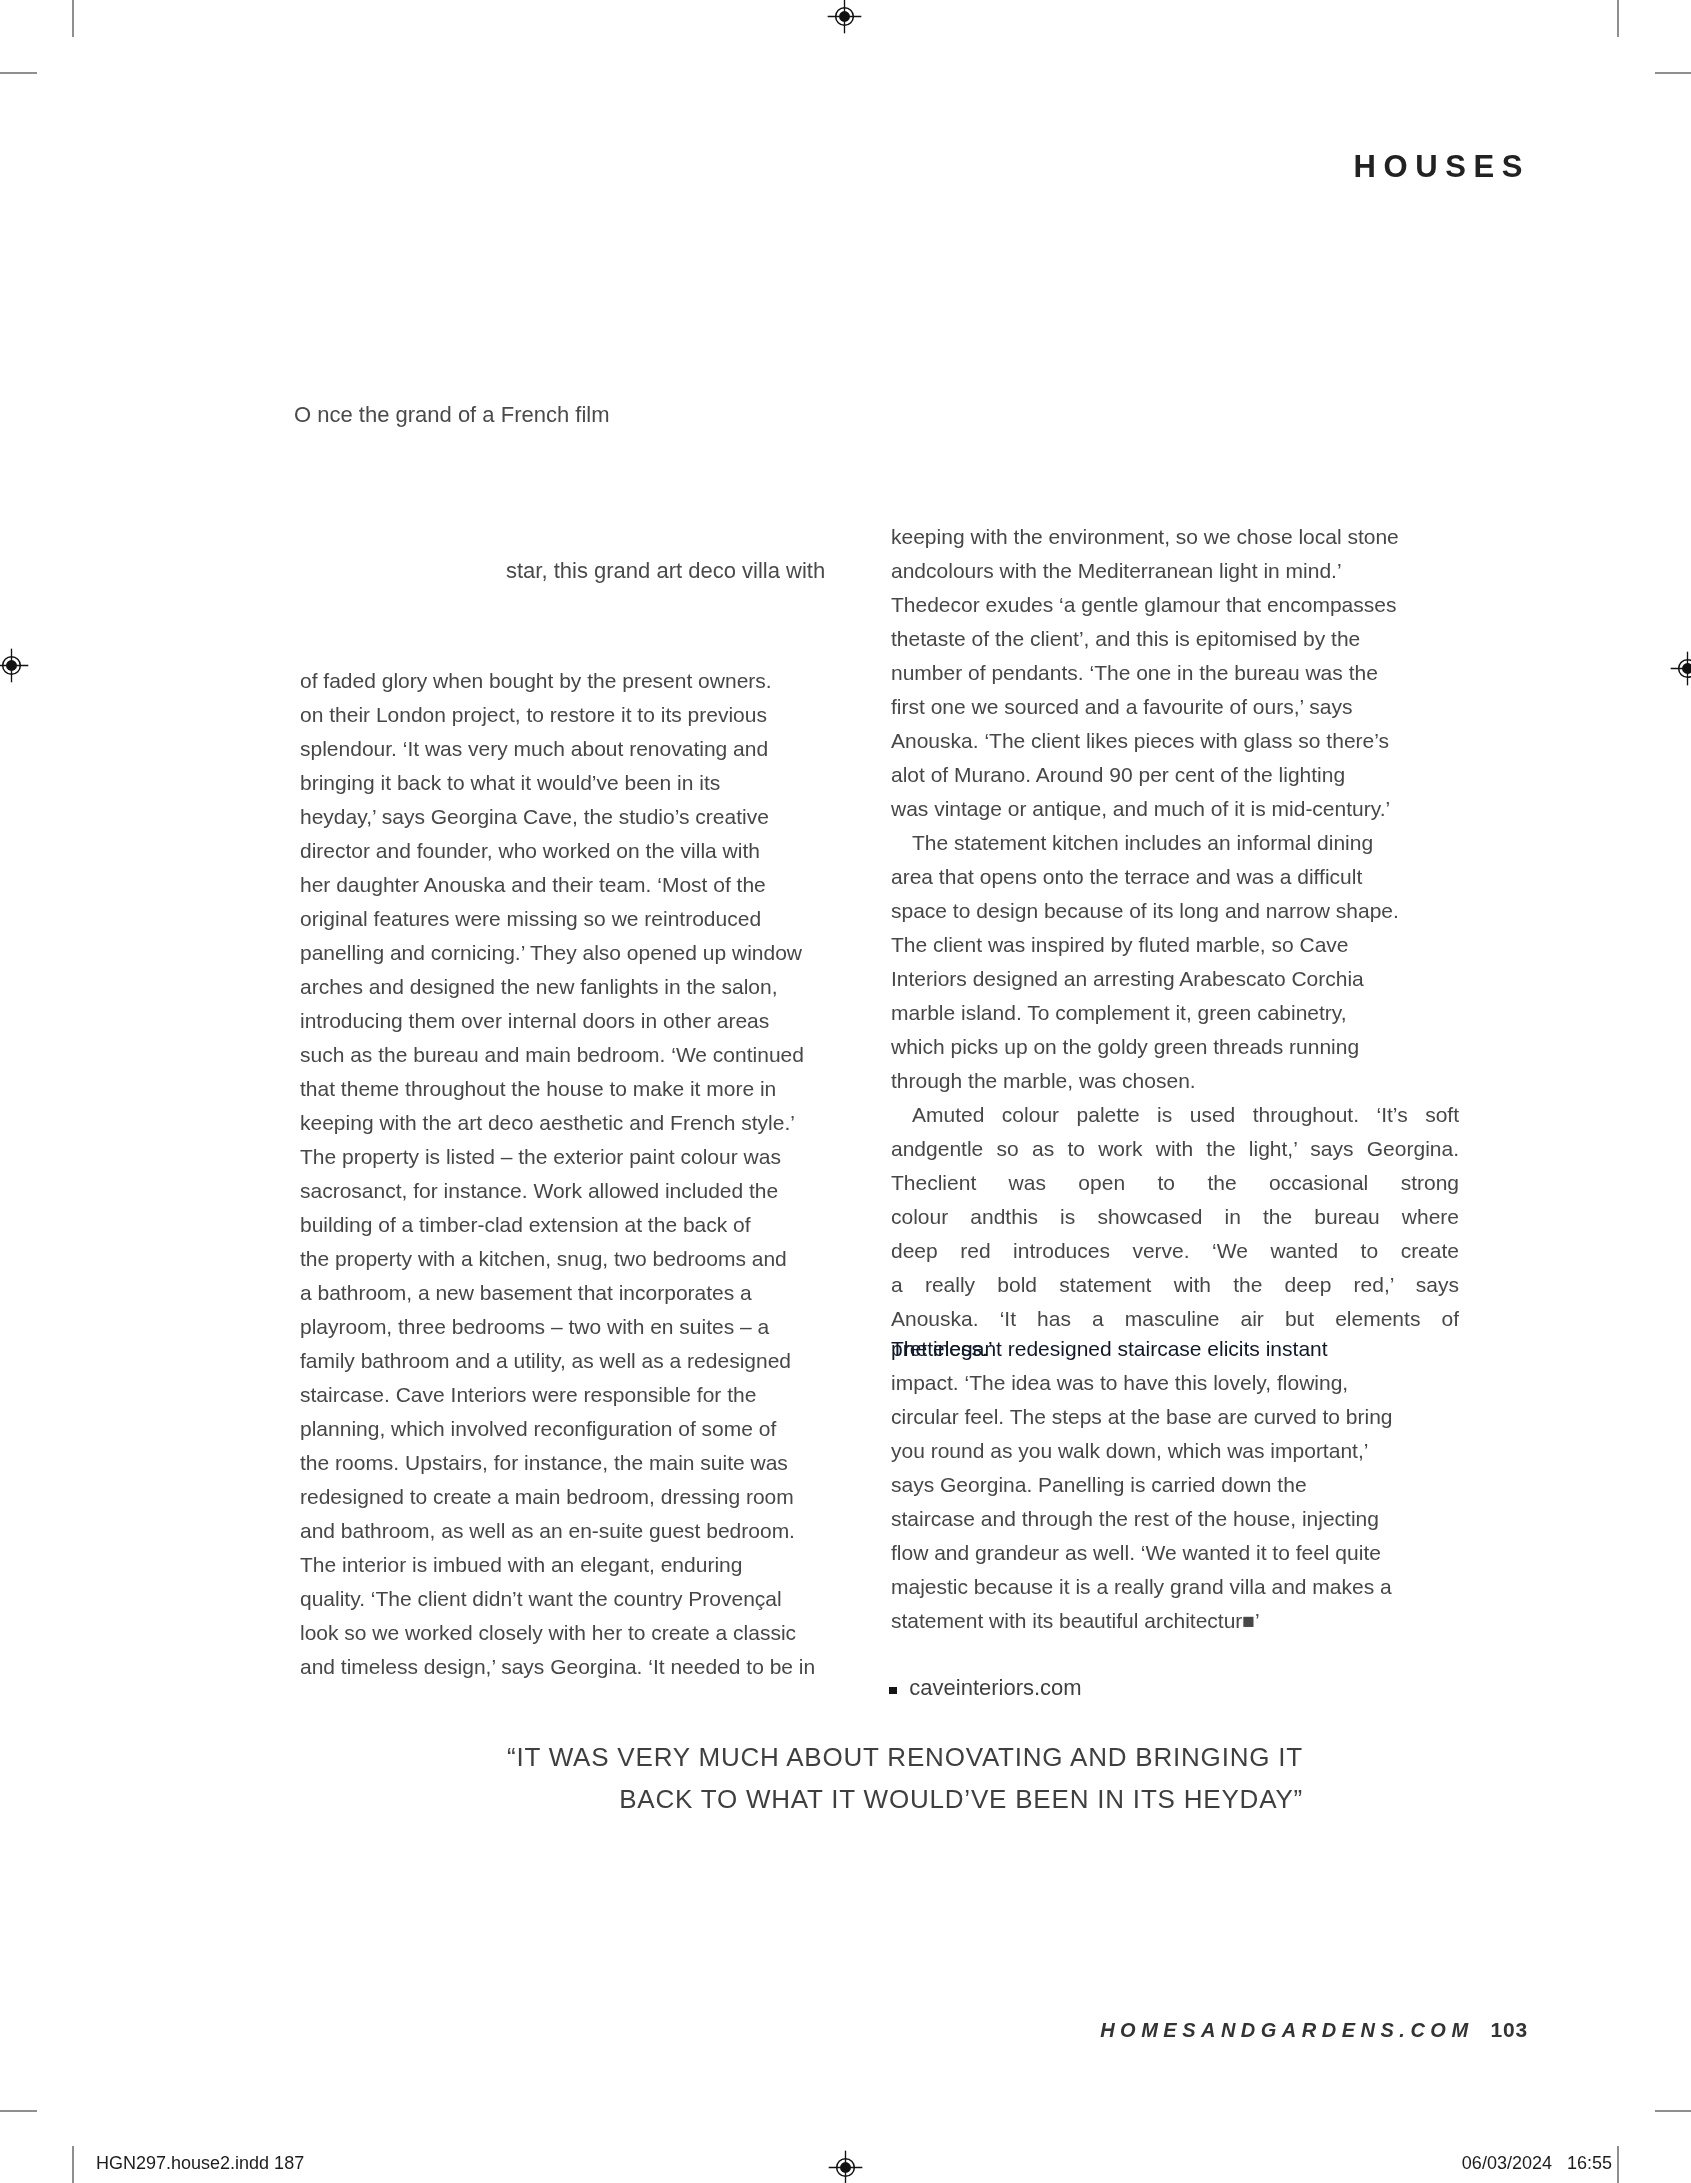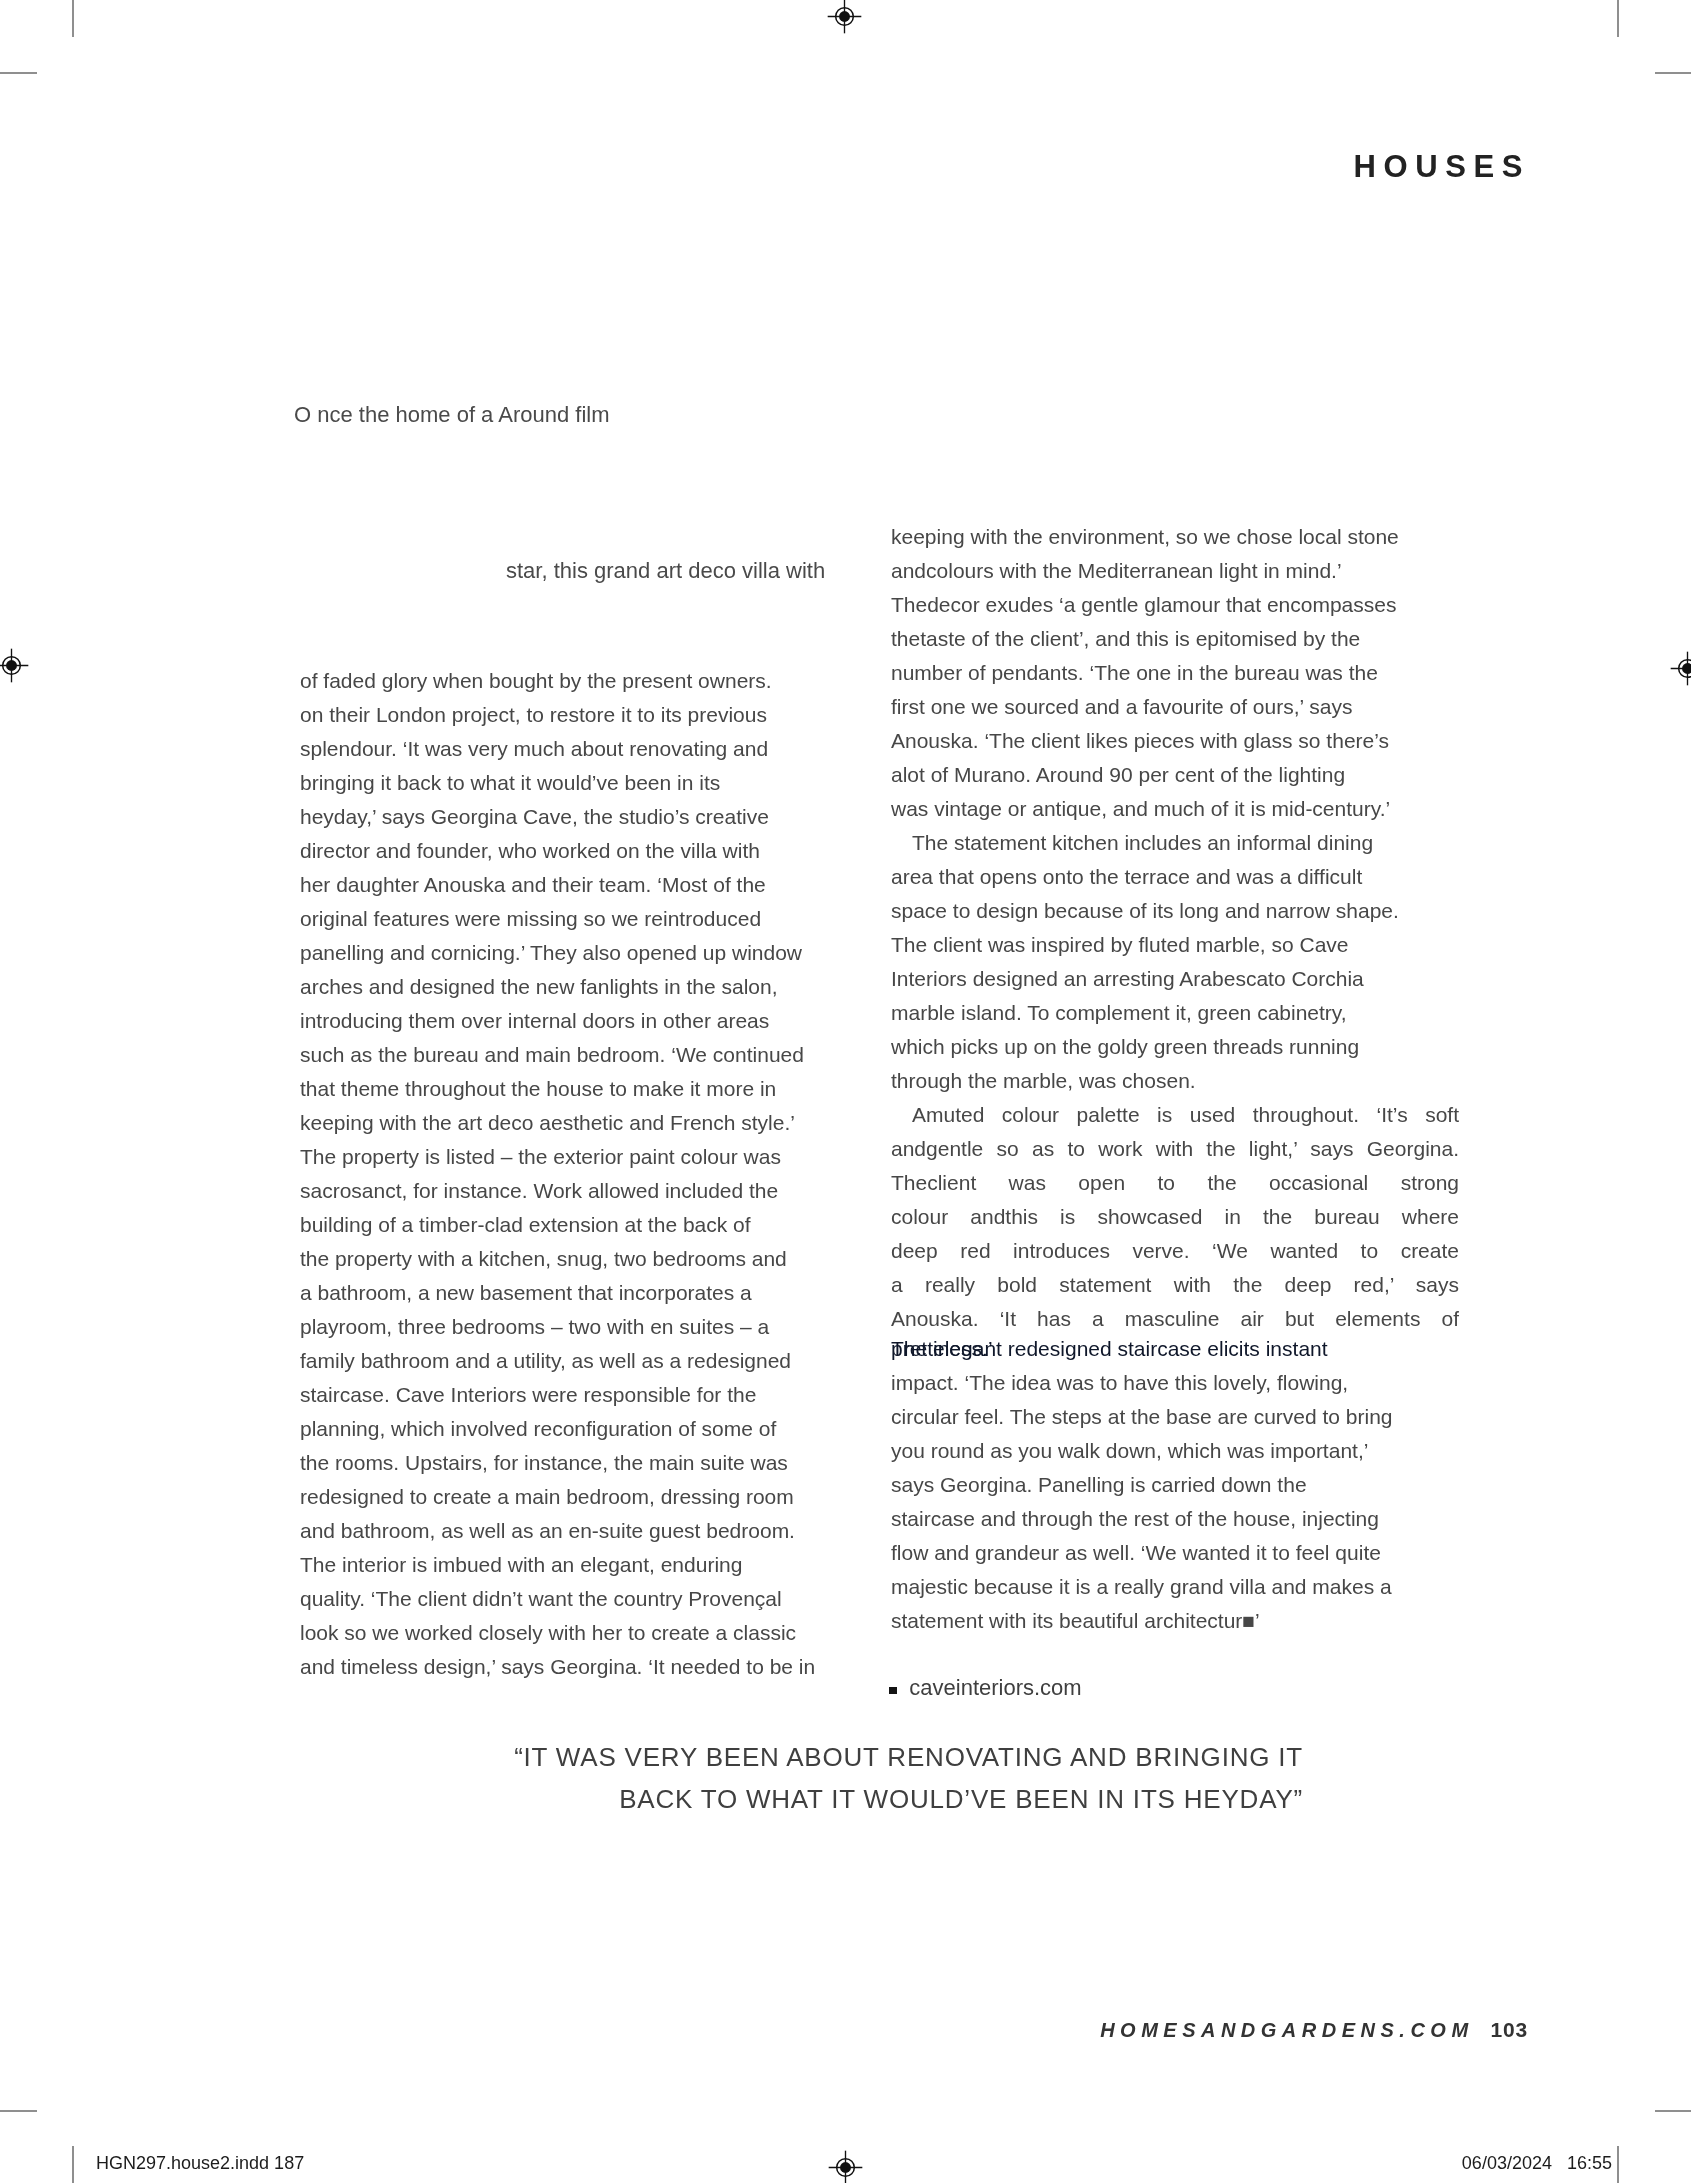--- a/index.html
+++ b/index.html
@@ -83,21 +83,21 @@
     </svg>
   <svg class="reg" style="left:827px;top:2149px;" viewBox="0 0 44 44">
       <line x1="22" y1="2" x2="22" y2="42" stroke="#111" stroke-width="1.6"></line>
       <line x1="2" y1="22" x2="42" y2="22" stroke="#111" stroke-width="1.6"></line>
       <circle cx="22" cy="22" r="10.5" fill="none" stroke="#111" stroke-width="1.8"></circle>
       <circle cx="22" cy="22" r="6.5" fill="#111"></circle>
     </svg>
 
   <div class="houses">HOUSES</div>
 
-  <div class="frag frag1">O nce the home of a Around film</div>
+  <div class="frag frag1">O nce the grand of a French film</div>
   <div class="frag frag2">star, this grand art deco villa with</div>
 
   <div class="col col-left">
       <div class="ln">of faded glory when bought by the present owners.</div>
       <div class="ln">on their London project, to restore it to its previous</div>
       <div class="ln">splendour. ‘It was very much about renovating and</div>
       <div class="ln">bringing it back to what it would’ve been in its</div>
       <div class="ln">heyday,’ says Georgina Cave, the studio’s creative</div>
       <div class="ln">director and founder, who worked on the villa with</div>
       <div class="ln">her daughter Anouska and their team. ‘Most of the</div>
@@ -168,21 +168,21 @@
       <div class="ln">majestic because it is a really grand villa and makes a</div>
       <div class="ln">statement with its beautiful architectur■’</div>
     </div>
 
   <div class="linkrow">
     <span class="sq"></span>
     <span>caveinteriors.com</span>
   </div>
 
   <div class="pullquote">
-    <div>“IT WAS VERY BEEN ABOUT RENOVATING AND BRINGING IT</div>
+    <div>“IT WAS VERY MUCH ABOUT RENOVATING AND BRINGING IT</div>
     <div>BACK TO WHAT IT WOULD’VE BEEN IN ITS HEYDAY”</div>
   </div>
 
   <div class="footer">
     <span class="site">HOMESANDGARDENS.COM</span>
     <span class="pageno">103</span>
   </div>
 
   <div class="slug slug-left">HGN297.house2.indd 187</div>
   <div class="slug slug-right">

